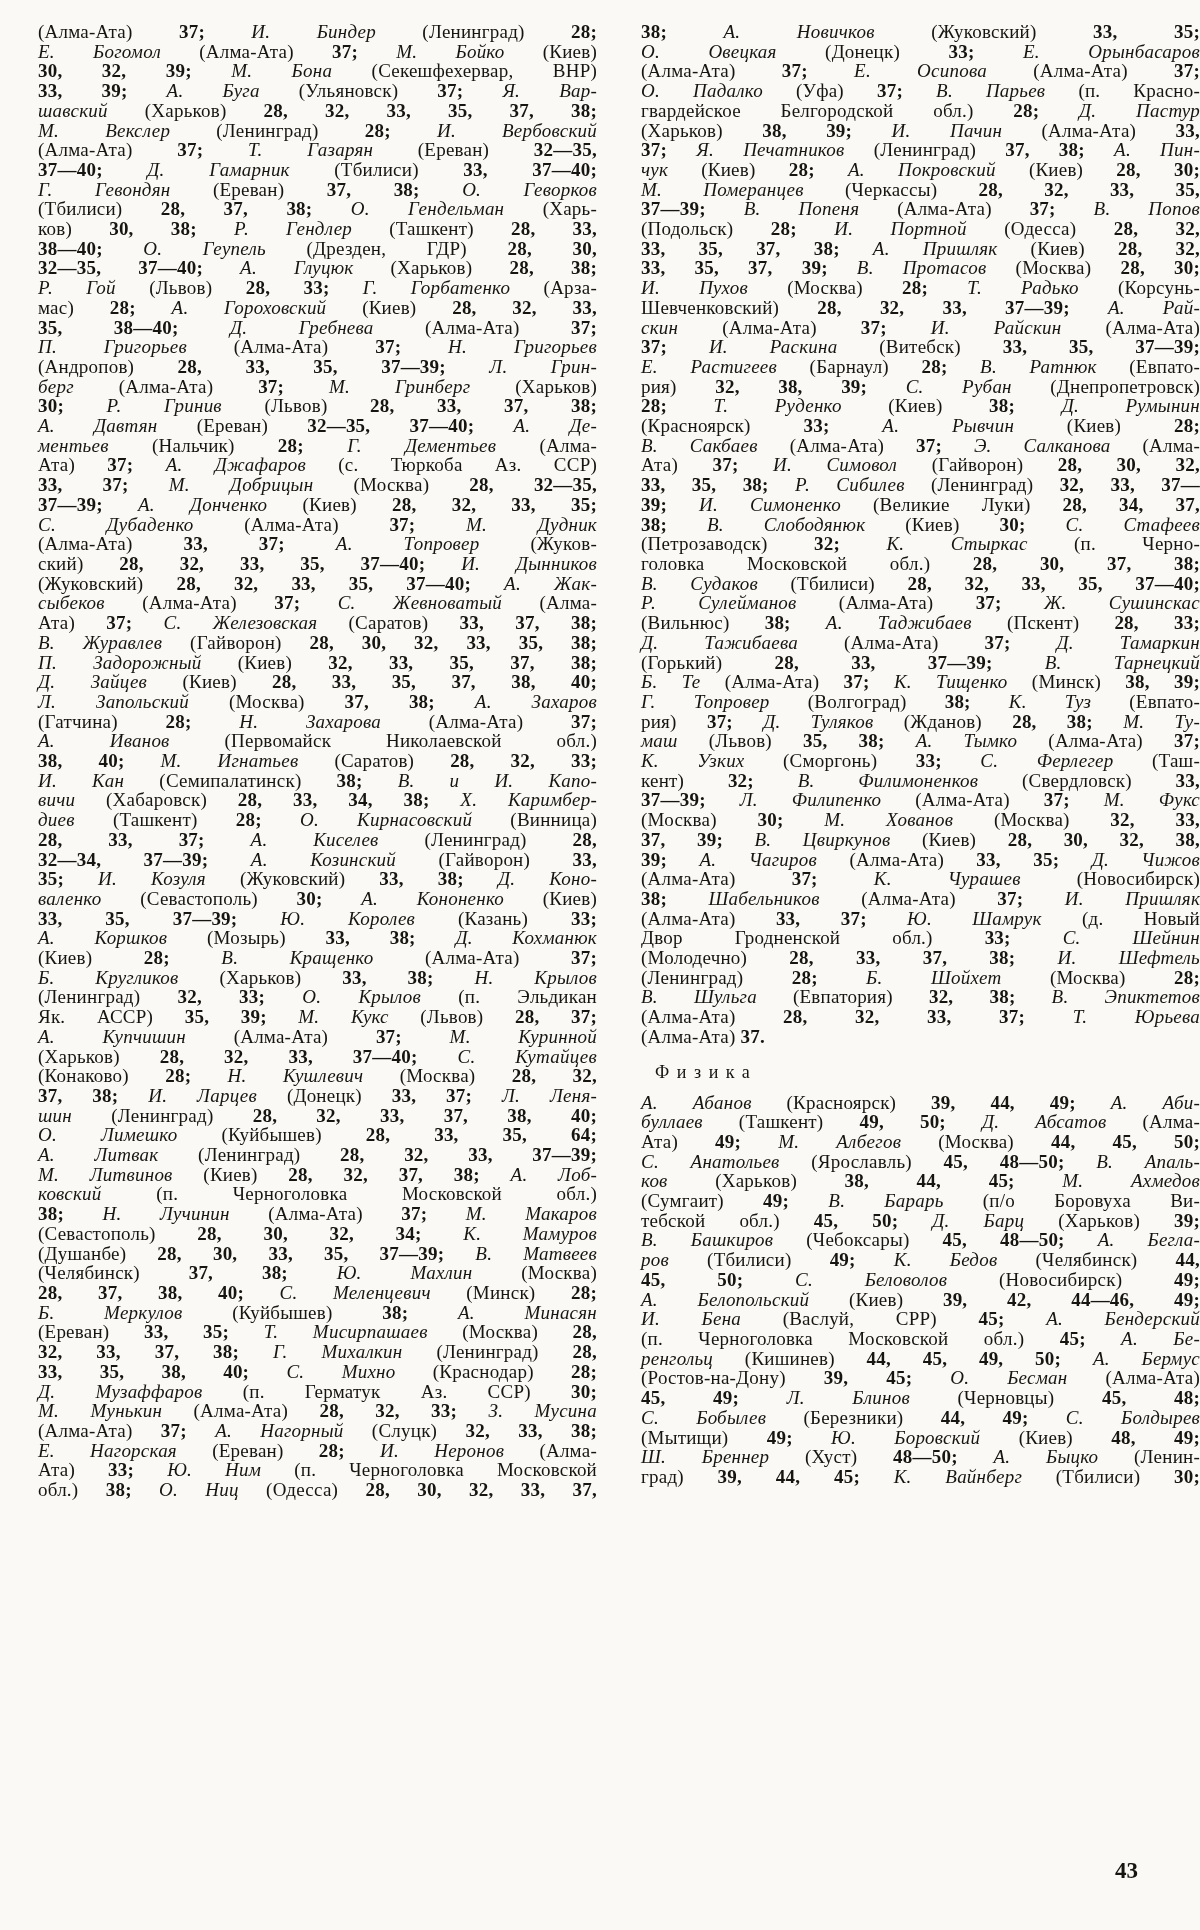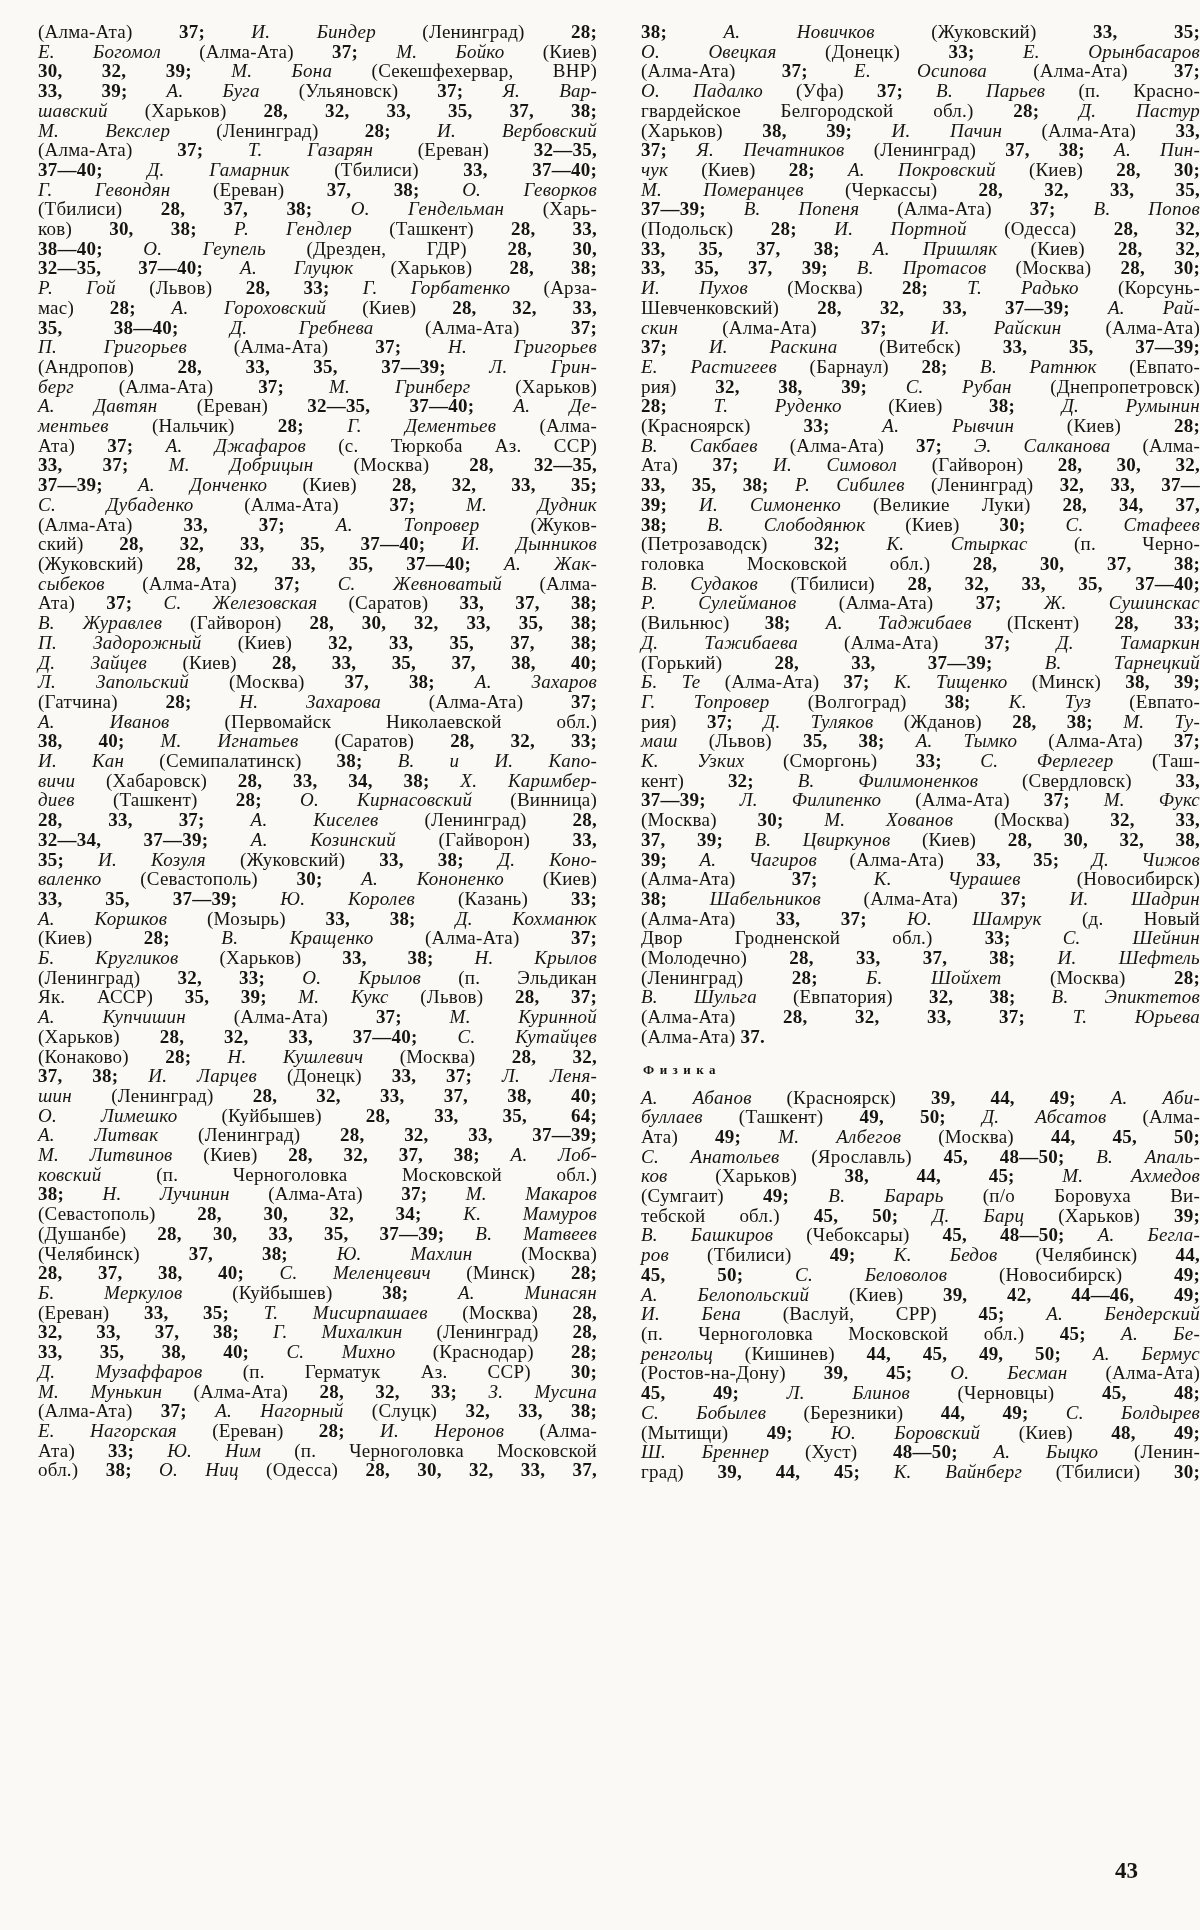--- a/index.html
+++ b/index.html
@@ -15,22 +15,22 @@
   .column{width:559px}
   .tline{
     font-size:19px;line-height:19.7px;letter-spacing:0.012em;
     text-align:justify;text-align-last:justify;
   }
   .tline.noj{text-align:left;text-align-last:left}
   .nm{font-style:italic}
   .num{font-weight:bold}
   .plc{font-style:normal}
   .section-heading{
-    font-size:13px;font-weight:bold;letter-spacing:0.42em;
-    margin:15px 0 10px 2px;font-style:normal;
+    font-size:18px;font-weight:normal;letter-spacing:0.42em;
+    margin:15px 0 10px 14px;font-style:normal;
   }
   .page-number{
     position:absolute;right:62px;bottom:46px;
     font-size:23px;font-weight:bold;
   }
 </style>
 </head>
 <body>
 
 <div class="sheet">
@@ -48,20 +48,21 @@
         <div class="tline"><span class="plc">(Тбилиси) </span><span class="num">28, 37, 38; </span><span class="nm">О. Гендельман </span><span class="plc">(Харь-</span></div>
         <div class="tline"><span class="plc">ков) </span><span class="num">30, 38; </span><span class="nm">Р. Гендлер </span><span class="plc">(Ташкент) </span><span class="num">28, 33,</span></div>
         <div class="tline"><span class="num">38—40; </span><span class="nm">О. Геупель </span><span class="plc">(Дрезден, ГДР) </span><span class="num">28, 30,</span></div>
         <div class="tline"><span class="num">32—35, 37—40; </span><span class="nm">А. Глуцюк </span><span class="plc">(Харьков) </span><span class="num">28, 38;</span></div>
         <div class="tline"><span class="nm">Р. Гой </span><span class="plc">(Львов) </span><span class="num">28, 33; </span><span class="nm">Г. Горбатенко </span><span class="plc">(Арза-</span></div>
         <div class="tline"><span class="plc">мас) </span><span class="num">28; </span><span class="nm">А. Гороховский </span><span class="plc">(Киев) </span><span class="num">28, 32, 33,</span></div>
         <div class="tline"><span class="num">35, 38—40; </span><span class="nm">Д. Гребнева </span><span class="plc">(Алма-Ата) </span><span class="num">37;</span></div>
         <div class="tline"><span class="nm">П. Григорьев </span><span class="plc">(Алма-Ата) </span><span class="num">37; </span><span class="nm">Н. Григорьев</span></div>
         <div class="tline"><span class="plc">(Андропов) </span><span class="num">28, 33, 35, 37—39; </span><span class="nm">Л. Грин-</span></div>
         <div class="tline"><span class="nm">берг </span><span class="plc">(Алма-Ата) </span><span class="num">37; </span><span class="nm">М. Гринберг </span><span class="plc">(Харьков)</span></div>
+        <div class="tline"><span class="num">30; </span><span class="nm">Р. Гринив </span><span class="plc">(Львов) </span><span class="num">28, 33, 37, 38;</span></div>
         <div class="tline"><span class="nm">А. Давтян </span><span class="plc">(Ереван) </span><span class="num">32—35, 37—40; </span><span class="nm">А. Де-</span></div>
         <div class="tline"><span class="nm">ментьев </span><span class="plc">(Нальчик) </span><span class="num">28; </span><span class="nm">Г. Дементьев </span><span class="plc">(Алма-</span></div>
         <div class="tline"><span class="plc">Ата) </span><span class="num">37; </span><span class="nm">А. Джафаров </span><span class="plc">(с. Тюркоба Аз. ССР)</span></div>
         <div class="tline"><span class="num">33, 37; </span><span class="nm">М. Добрицын </span><span class="plc">(Москва) </span><span class="num">28, 32—35,</span></div>
         <div class="tline"><span class="num">37—39; </span><span class="nm">А. Донченко </span><span class="plc">(Киев) </span><span class="num">28, 32, 33, 35;</span></div>
         <div class="tline"><span class="nm">С. Дубаденко </span><span class="plc">(Алма-Ата) </span><span class="num">37; </span><span class="nm">М. Дудник</span></div>
         <div class="tline"><span class="plc">(Алма-Ата) </span><span class="num">33, 37; </span><span class="nm">А. Топровер </span><span class="plc">(Жуков-</span></div>
         <div class="tline"><span class="plc">ский) </span><span class="num">28, 32, 33, 35, 37—40; </span><span class="nm">И. Дынников</span></div>
         <div class="tline"><span class="plc">(Жуковский) </span><span class="num">28, 32, 33, 35, 37—40; </span><span class="nm">А. Жак-</span></div>
         <div class="tline"><span class="nm">сыбеков </span><span class="plc">(Алма-Ата) </span><span class="num">37; </span><span class="nm">С. Жевноватый </span><span class="plc">(Алма-</span></div>
@@ -150,21 +151,21 @@
           <div class="tline"><span class="nm">Г. Топровер </span><span class="plc">(Волгоград) </span><span class="num">38; </span><span class="nm">К. Туз </span><span class="plc">(Евпато-</span></div>
           <div class="tline"><span class="plc">рия) </span><span class="num">37; </span><span class="nm">Д. Туляков </span><span class="plc">(Жданов) </span><span class="num">28, 38; </span><span class="nm">М. Ту-</span></div>
           <div class="tline"><span class="nm">маш </span><span class="plc">(Львов) </span><span class="num">35, 38; </span><span class="nm">А. Тымко </span><span class="plc">(Алма-Ата) </span><span class="num">37;</span></div>
           <div class="tline"><span class="nm">К. Узких </span><span class="plc">(Сморгонь) </span><span class="num">33; </span><span class="nm">С. Ферлегер </span><span class="plc">(Таш-</span></div>
           <div class="tline"><span class="plc">кент) </span><span class="num">32; </span><span class="nm">В. Филимоненков </span><span class="plc">(Свердловск) </span><span class="num">33,</span></div>
           <div class="tline"><span class="num">37—39; </span><span class="nm">Л. Филипенко </span><span class="plc">(Алма-Ата) </span><span class="num">37; </span><span class="nm">М. Фукс</span></div>
           <div class="tline"><span class="plc">(Москва) </span><span class="num">30; </span><span class="nm">М. Хованов </span><span class="plc">(Москва) </span><span class="num">32, 33,</span></div>
           <div class="tline"><span class="num">37, 39; </span><span class="nm">В. Цвиркунов </span><span class="plc">(Киев) </span><span class="num">28, 30, 32, 38,</span></div>
           <div class="tline"><span class="num">39; </span><span class="nm">А. Чагиров </span><span class="plc">(Алма-Ата) </span><span class="num">33, 35; </span><span class="nm">Д. Чижов</span></div>
           <div class="tline"><span class="plc">(Алма-Ата) </span><span class="num">37; </span><span class="nm">К. Чурашев </span><span class="plc">(Новосибирск)</span></div>
-          <div class="tline"><span class="num">38; </span><span class="nm">Шабельников </span><span class="plc">(Алма-Ата) </span><span class="num">37; </span><span class="nm">И. Шадрин</span></div>
+          <div class="tline"><span class="num">38; </span><span class="nm">Шабельников </span><span class="plc">(Алма-Ата) </span><span class="num">37; </span><span class="nm">И. Пришляк</span></div>
           <div class="tline"><span class="plc">(Алма-Ата) </span><span class="num">33, 37; </span><span class="nm">Ю. Шамрук </span><span class="plc">(д. Новый</span></div>
           <div class="tline"><span class="plc">Двор Гродненской обл.) </span><span class="num">33; </span><span class="nm">С. Шейнин</span></div>
           <div class="tline"><span class="plc">(Молодечно) </span><span class="num">28, 33, 37, 38; </span><span class="nm">И. Шефтель</span></div>
           <div class="tline"><span class="plc">(Ленинград) </span><span class="num">28; </span><span class="nm">Б. Шойхет </span><span class="plc">(Москва) </span><span class="num">28;</span></div>
           <div class="tline"><span class="nm">В. Шульга </span><span class="plc">(Евпатория) </span><span class="num">32, 38; </span><span class="nm">В. Эпиктетов</span></div>
           <div class="tline"><span class="plc">(Алма-Ата) </span><span class="num">28, 32, 33, 37; </span><span class="nm">Т. Юрьева</span></div>
           <div class="tline noj"><span class="plc">(Алма-Ата) </span><span class="num">37.</span></div>
         </div>
       <h2 class="section-heading">Физика</h2>
       <div id="col-right-bottom">

